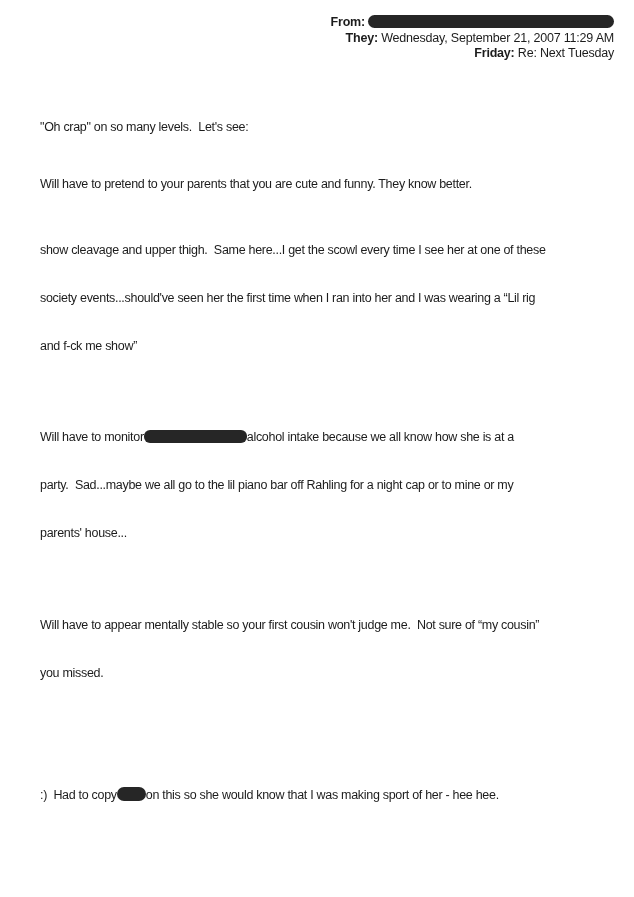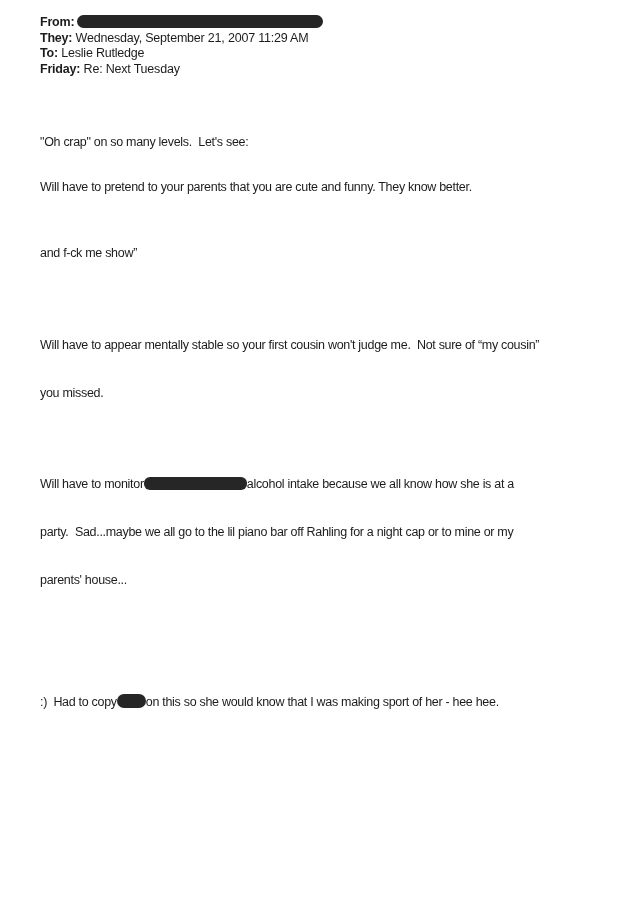--- a/index.html
+++ b/index.html
@@ -5,67 +5,68 @@
   html,body{margin:0;padding:0;}
   body{
     width:634px;height:897px;
     background:#ffffff;
     font-family:"Liberation Sans","DejaVu Sans",sans-serif;
     color:var(--text,#1c1c1c);
     overflow:hidden;
   }
   .page{position:relative;width:634px;height:897px;padding:15px 20px 0 40px;box-sizing:border-box;}
   
-  .hdr-row{line-height:15.5px;font-size:12.5px;white-space:pre;letter-spacing:-0.2px;}
+  .hdr-row{line-height:15.5px;font-size:12.5px;white-space:pre;letter-spacing:-0.2px;text-align:right;}
   .hdr-lbl{font-weight:bold;}
   .redact{
     display:inline-block;background:var(--redact,#262626);
     border-radius:7px;vertical-align:-2px;
   }
   .redact.from{width:246px;height:13px;margin-left:3px;}
   .redact.cc{width:118px;height:13px;margin-left:1px;}
   .redact.monitor{width:103px;height:13px;border-radius:6px;}
   .redact.copy{width:29px;height:14px;border-radius:7px;}
   
   .para{font-size:12.5px;line-height:16px;letter-spacing:-0.3px;white-space:pre;}
   .p1{margin-top:57px;}
-  .p2{margin-top:29px;}
+  .p2{margin-top:41px;}
   .p3{margin-top:18px;}
   .p4{margin-top:12px;}
   .p5{margin-top:11px;}
   .p6{margin-top:42px;}
 </style>
 </head>
 <body>
 
 <div class="page">
 
   <div class="hdr">
     <div class="hdr-row"><span class="hdr-lbl">From:</span><span class="redact from"></span></div>
     <div class="hdr-row"><span class="hdr-lbl">They:</span><span> Wednesday, September 21, 2007 11:29 AM</span></div>
-    <div class="hdr-row"><span class="hdr-lbl">To:</span><span> Leslie Rutledge</span></div>
     <div class="hdr-row"><span class="hdr-lbl">Friday:</span><span> Re: Next Tuesday</span></div>
   </div>
 
   <div class="para p1">"Oh crap" on so many levels.  Let's see:</div>
 
   <div class="para p2">Will have to pretend to your parents that you are cute and funny. They know better.</div>
 
   <div class="para p3">
+    <div>show cleavage and upper thigh.  Same here...I get the scowl every time I see her at one of these</div>
+    <div>society events...should've seen her the first time when I ran into her and I was wearing a “Lil rig</div>
     <div>and f-ck me show”</div>
-  </div>
-
-  <div class="para p4">
-    <div>Will have to appear mentally stable so your first cousin won't judge me.  Not sure of “my cousin”</div>
-    <div>you missed.</div>
   </div>
 
   <div class="para p5">
     <div><span>Will have to monitor</span><span class="redact monitor"></span><span>alcohol intake because we all know how she is at a</span></div>
     <div>party.  Sad...maybe we all go to the lil piano bar off Rahling for a night cap or to mine or my</div>
     <div>parents' house...</div>
+  </div>
+
+  <div class="para p4">
+    <div>Will have to appear mentally stable so your first cousin won't judge me.  Not sure of “my cousin”</div>
+    <div>you missed.</div>
   </div>
 
   <div class="para p6">
     <div><span>:)  Had to copy</span><span class="redact copy"></span><span>on this so she would know that I was making sport of her - hee hee.</span></div>
   </div>
 
 </div>
 
 </body></html>

